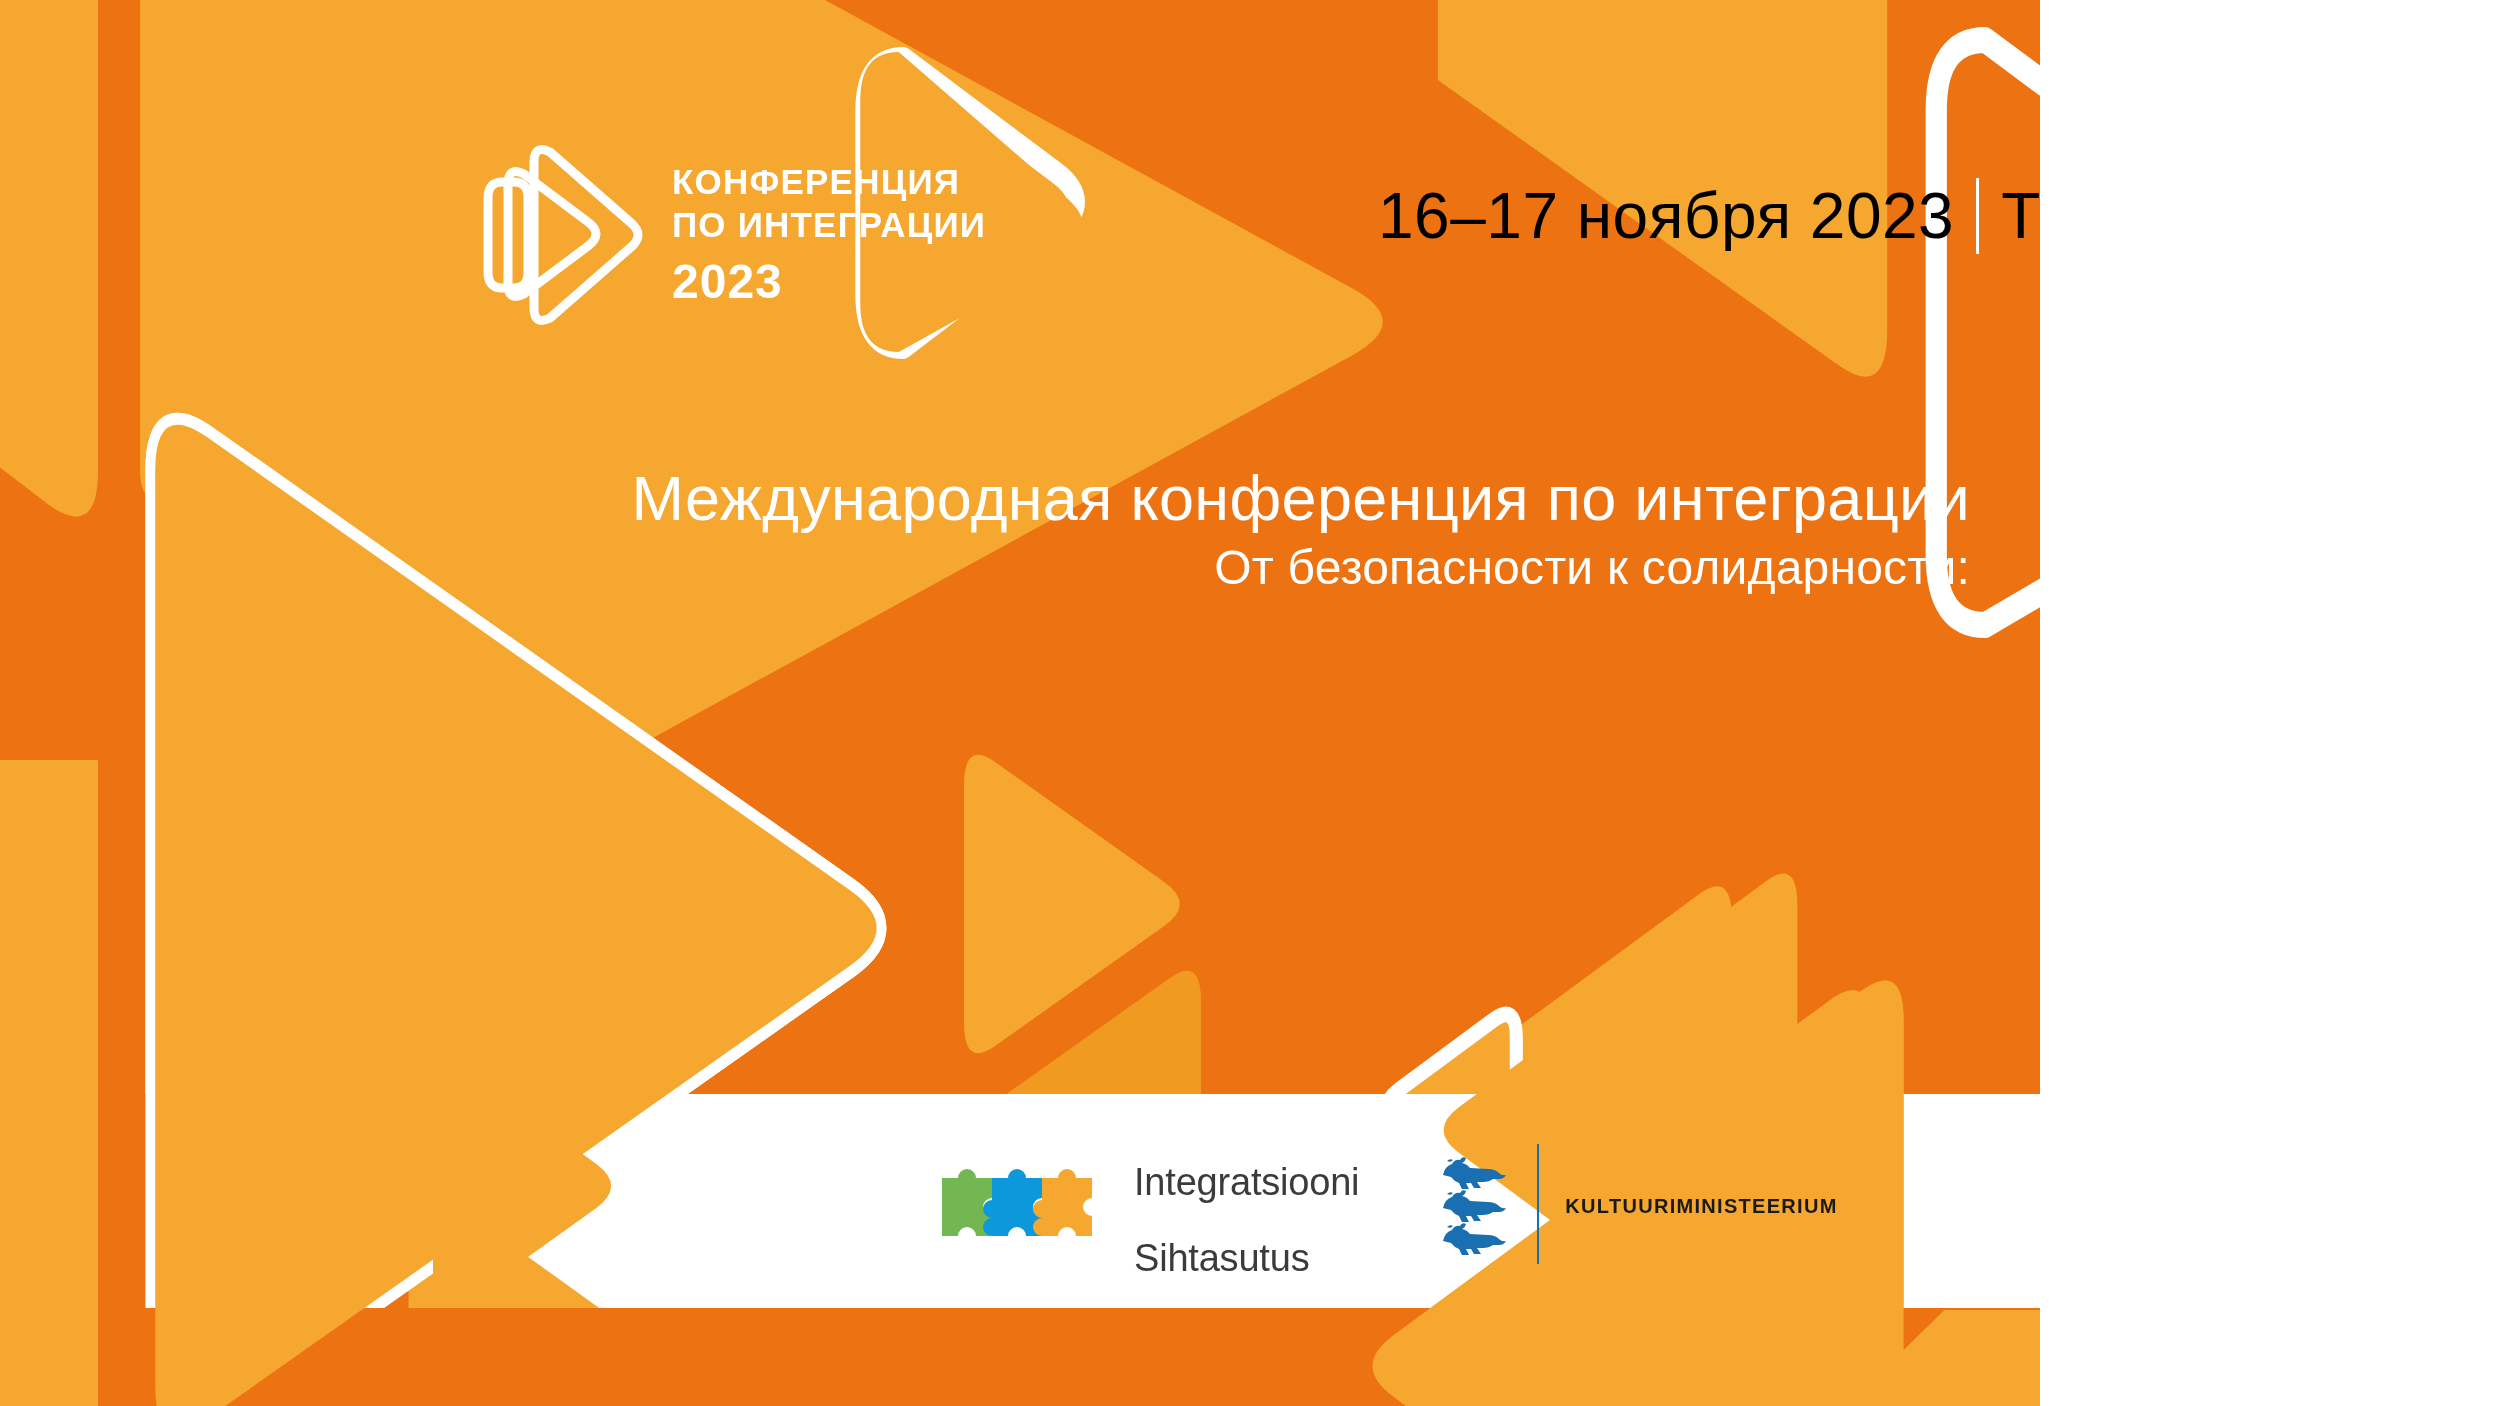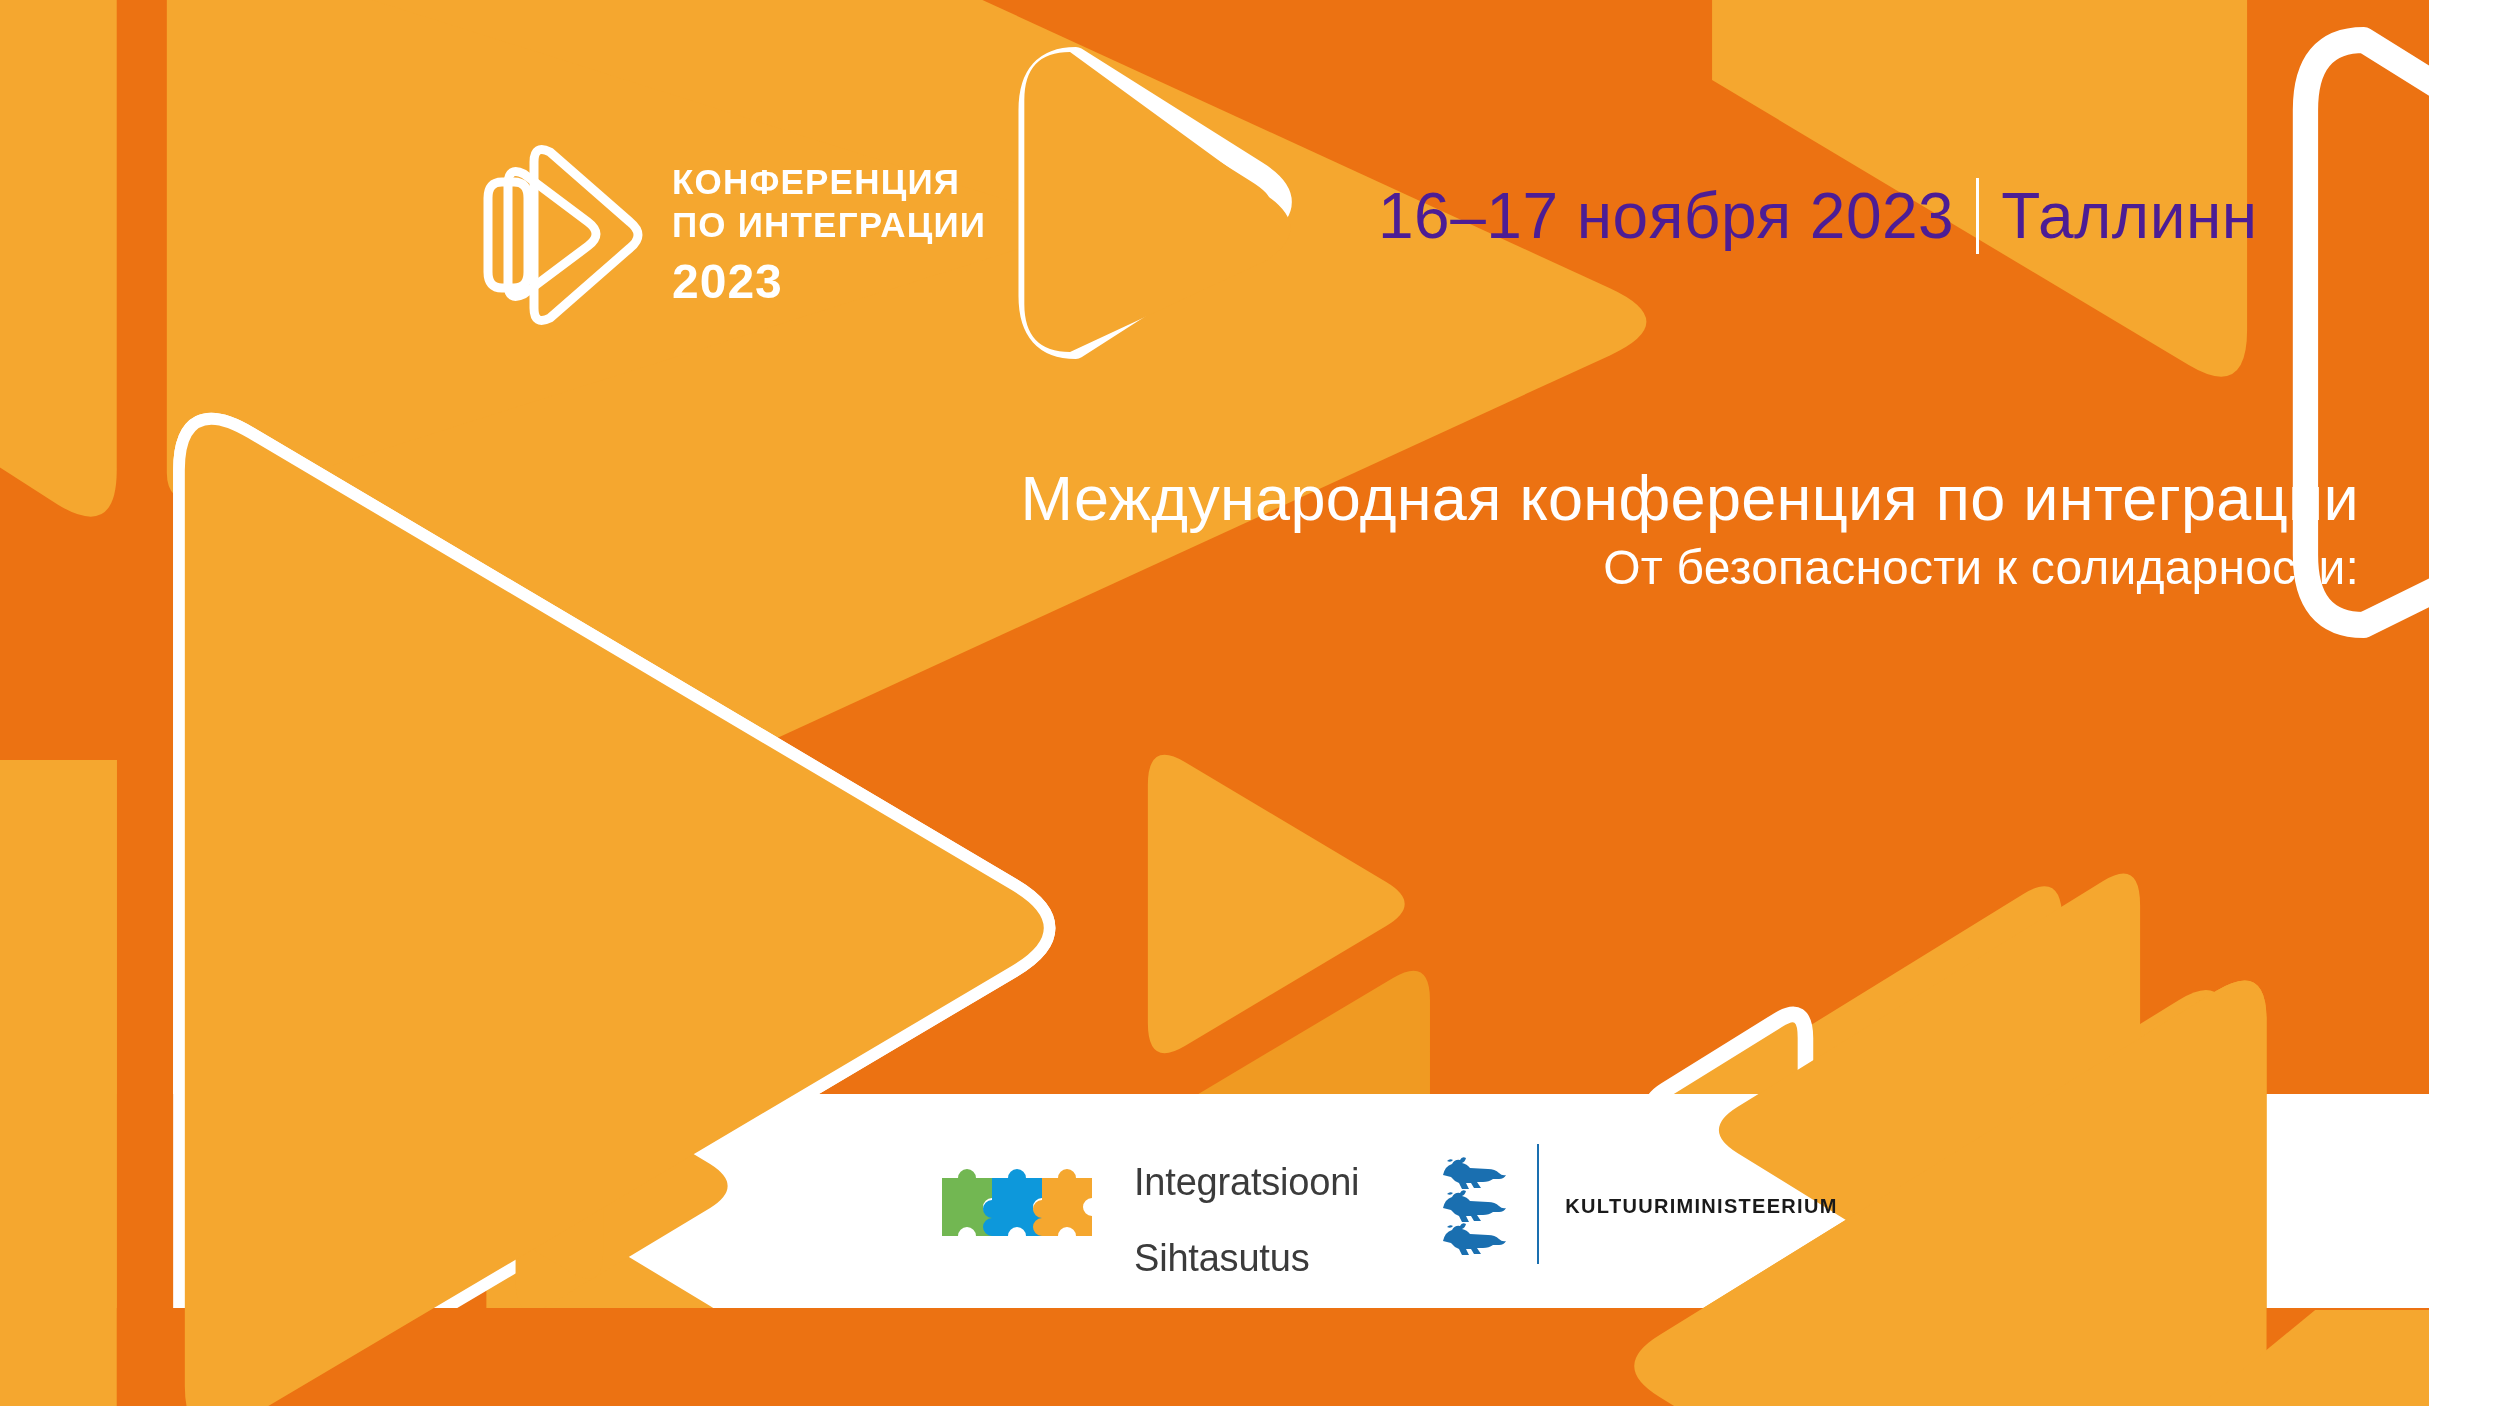--- a/index.html
+++ b/index.html
@@ -2,21 +2,21 @@
 <html lang="ru"><head>
 <meta charset="utf-8">
 <title>Конференция по интеграции 2023</title>
 <style>
   html,body{margin:0;padding:0;background:#ffffff;}
   *{box-sizing:border-box;}
   body{font-family:"Liberation Sans","DejaVu Sans",sans-serif;}
 
   #banner{
     position:relative;
-    width:2429px;
+    width:2040px;
     height:1406px;
     overflow:hidden;
     background:#EC7212;
   }
 
   
   #bg-art{
     position:absolute;
     inset:0;
     width:100%;
@@ -62,21 +62,21 @@
     margin-top:6px;
   }
 
   
   #date-city{
     position:absolute;
     left:1378px;
     top:178px;
     display:flex;
     align-items:center;
-    color:#4c1d95;
+    color:#000000;
     font-size:64px;
     font-weight:300;
     letter-spacing:0.5px;
     white-space:nowrap;
   }
   #date-text{}
   #date-sep{
     display:inline-block;
     width:3px;
     height:76px;

